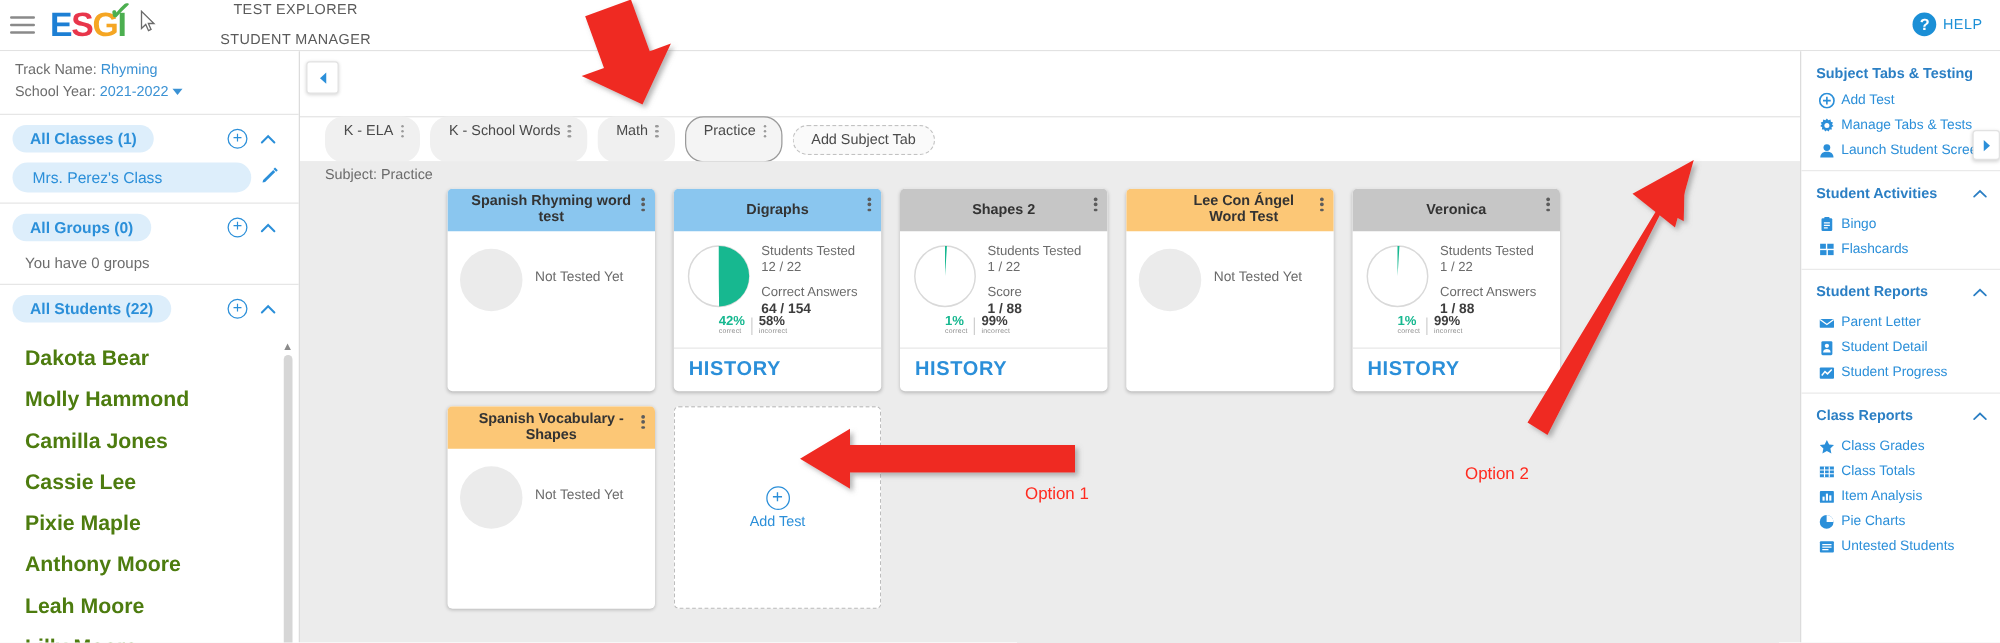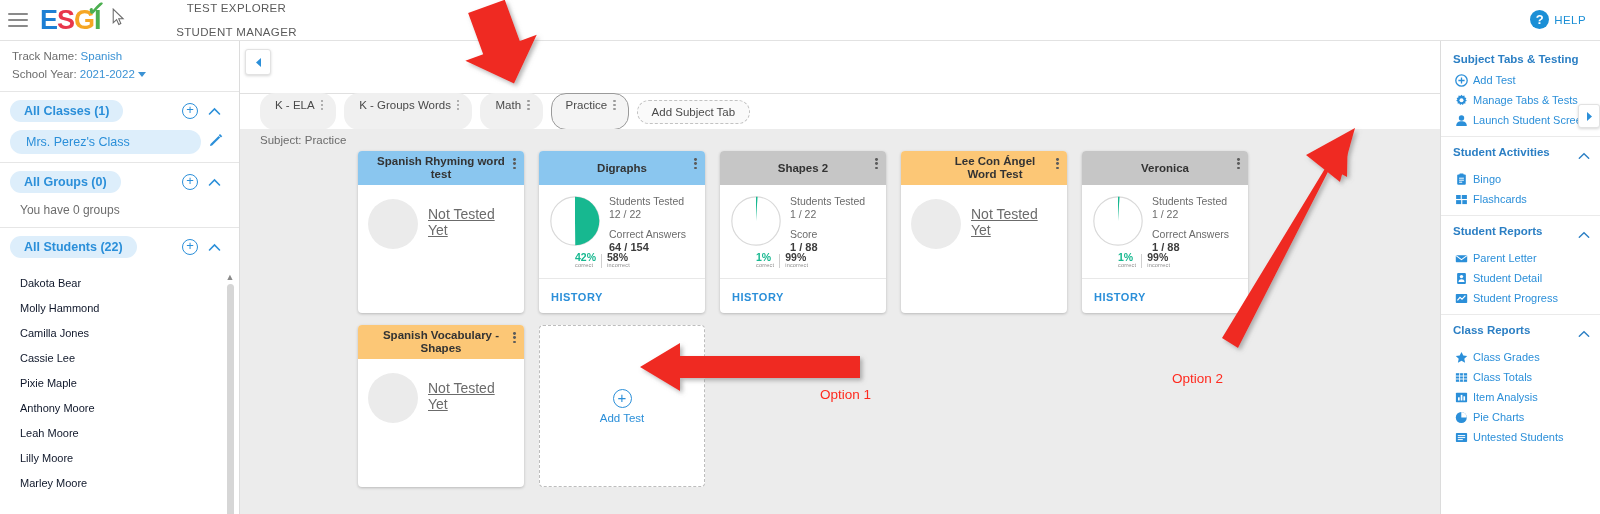--- a/index.html
+++ b/index.html
@@ -56,21 +56,21 @@
   .chev { margin-left:10px; margin-right:8px; cursor:pointer; }
   .chev svg { display:block; }
 
   .class-row { display:flex; align-items:center; padding:0 10px 8px 10px; }
   .class-pill { background:#ddeefb; color:#2b8fd9; font-size:12.5px; border-radius:14px; padding:5px 16px; flex:1; cursor:pointer;}
   .pencil { margin-left:8px; margin-right:6px; cursor:pointer; }
 
   .muted-row { font-size:12px; color:#6d6d6d; padding:2px 12px 10px 20px; }
 
   .studentlist { position:relative; height:270px; overflow:hidden; padding-top:4px; }
-  .student { font-size:11px; color:#0f172a; padding:6.5px 12px 6.5px 20px; cursor:pointer; }
+  .student { font-size:17px; color:#4d7c0f; padding:6.5px 12px 6.5px 20px; cursor:pointer;font-weight:bold; }
   .sl-scroll { position:absolute; right:4px; top:6px; width:10px; height:262px; }
   .sl-track { position:absolute; top:12px; left:2px; width:7px; height:248px; background:#d6d6d6; border-radius:4px;}
   .sl-up { position:absolute; top:0; left:0; width:10px; text-align:center; color:#8a8a8a; font-size:9px; }
 
   
   .main { position:absolute; left:240px; top:41px; width:1360px; height:473px; background:#ececec; }
   .main-head { position:absolute; left:0; top:0; width:1360px; height:53px; background:#fff; border-bottom:1px solid #e0e0e0;}
   .page-title { position:absolute; left:0; right:0; top:15px; text-align:center; font-size:14.5px; font-weight:bold; color:#2b8fd9;}
   .collapse-left {
     position:absolute; left:5px; top:8px; width:26px; height:26px; background:#fff;
@@ -105,48 +105,48 @@
   }
   .card-head {
     height:34px; display:flex; align-items:center; justify-content:center; position:relative;
     font-size:11.5px; font-weight:bold; color:#333; text-align:center; padding:0 16px; line-height:13px;
   }
   .card-head.two-line { height:34px; }
   .card-head .kebab { position:absolute; right:6px; top:7px; }
   .card-head .kebab i { background:#5c5c5c; width:2.8px; height:2.8px;}
   .card-body { padding:10px 10px 0 10px; display:flex; gap:8px; }
   .donut-empty { width:50px; height:50px; border-radius:50%; background:#ebebeb; flex:0 0 auto; margin-top:4px; }
-  .nottested { font-size:14px; color:#6b6b6b; align-self:center; padding-left:2px;text-decoration:underline;}
+  .nottested { font-size:11px; color:#6b6b6b; align-self:center; padding-left:2px;}
   .pie { width:52px; height:52px; flex:0 0 auto; }
   .stats { font-size:10.5px; color:#6b6b6b; line-height:13px; }
   .stats .b { font-weight:bold; color:#3d3d3d; font-size:11px; }
   .stats .grp { margin-bottom:7px; }
   .pcts { position:absolute; left:12px; bottom:45px; display:flex; align-items:flex-end; gap:5px;margin-left:24px; }
   .pct-c { color:#17b890; } .pct-i { color:#3d3d3d; }
   .pct-num { font-size:10.5px; font-weight:bold; line-height:10px;}
   .pct-lbl { font-size:5.5px; color:#8a8a8a; letter-spacing:.2px; }
   .pct-div { width:1px; height:14px; background:#cfcfcf; }
   .card-foot { position:absolute; left:0; bottom:0; width:100%; border-top:1px solid #e8e8e8; padding:8px 12px; }
-  .history { font-size:11px; font-weight:bold; color:#2b8fd9; letter-spacing:.5px; cursor:pointer; }
+  .history { font-size:16px; font-weight:bold; color:#2b8fd9; letter-spacing:.5px; cursor:pointer; }
 
   .addtest-card {
     width:166px; height:162px; border:1px dashed #bdbdbd; border-radius:4px; background:#fff;
     display:flex; flex-direction:column; align-items:center; justify-content:center; gap:4px; cursor:pointer;
   }
   .addtest-plus { width:19px;height:19px;border:1.8px solid #2b8fd9;border-radius:50%; color:#2b8fd9; font-size:15px; line-height:15px; text-align:center;}
   .addtest-lbl { font-size:11.5px; color:#2b8fd9; }
 
   
   .rightpanel {
     position:absolute; right:0; top:41px; width:160px; height:473px; background:#fff;
     border-left:1px solid #dcdcdc; padding:8px 0 0 0; overflow:hidden;
   }
   .rp-sect { border-bottom:1px solid #eaeaea; padding-bottom:6px; margin-bottom:5px; }
   .rp-sect:last-child { border-bottom:none; }
-  .rp-head { display:flex; justify-content:space-between; padding:4px 10px 5px 12px; }
+  .rp-head { display:flex; align-items:center; justify-content:space-between; padding:4px 10px 5px 12px; }
   .rp-head-title { font-size:11.5px; font-weight:bold; color:#2b7fc4; }
   .rp-item { display:flex; align-items:center; gap:5px; padding:3.5px 10px 3.5px 14px; cursor:pointer; }
   .rp-lbl { font-size:11px; color:#2b8fd9; }
   .rp-ico { width:13px; height:13px; flex:0 0 auto; display:flex; align-items:center; justify-content:center; }
 
   
   .anno { position:absolute; pointer-events:none; }
 </style>
 </head>
 <body>
@@ -179,21 +179,21 @@
       <div class="help-icon">?</div>
       <div class="help-label">HELP</div>
     </div>
   </div>
 
   <div class="sidebar">
 
     <div class="track-block">
       <div class="track-row">
         <span>Track Name:</span>
-        <span class="val">Spanish</span>
+        <span class="val">Rhyming</span>
       </div>
       <div class="track-row">
         <span>School Year:</span>
         <span class="val">2021-2022</span><span class="caret-down"></span>
       </div>
     </div>
 
     <div class="sect">
       <div class="sect-head">
         <div class="sect-title">All Classes (1)</div>
@@ -272,21 +272,21 @@
     <div class="tabbar">
       <div class="subtab">
         <span>K - ELA</span>
         <span class="kebab">
             <i></i>
             <i></i>
             <i></i>
           </span>
       </div>
       <div class="subtab">
-        <span>K - Groups Words</span>
+        <span>K - School Words</span>
         <span class="kebab">
             <i></i>
             <i></i>
             <i></i>
           </span>
       </div>
       <div class="subtab">
         <span>Math</span>
         <span class="kebab">
             <i></i>

